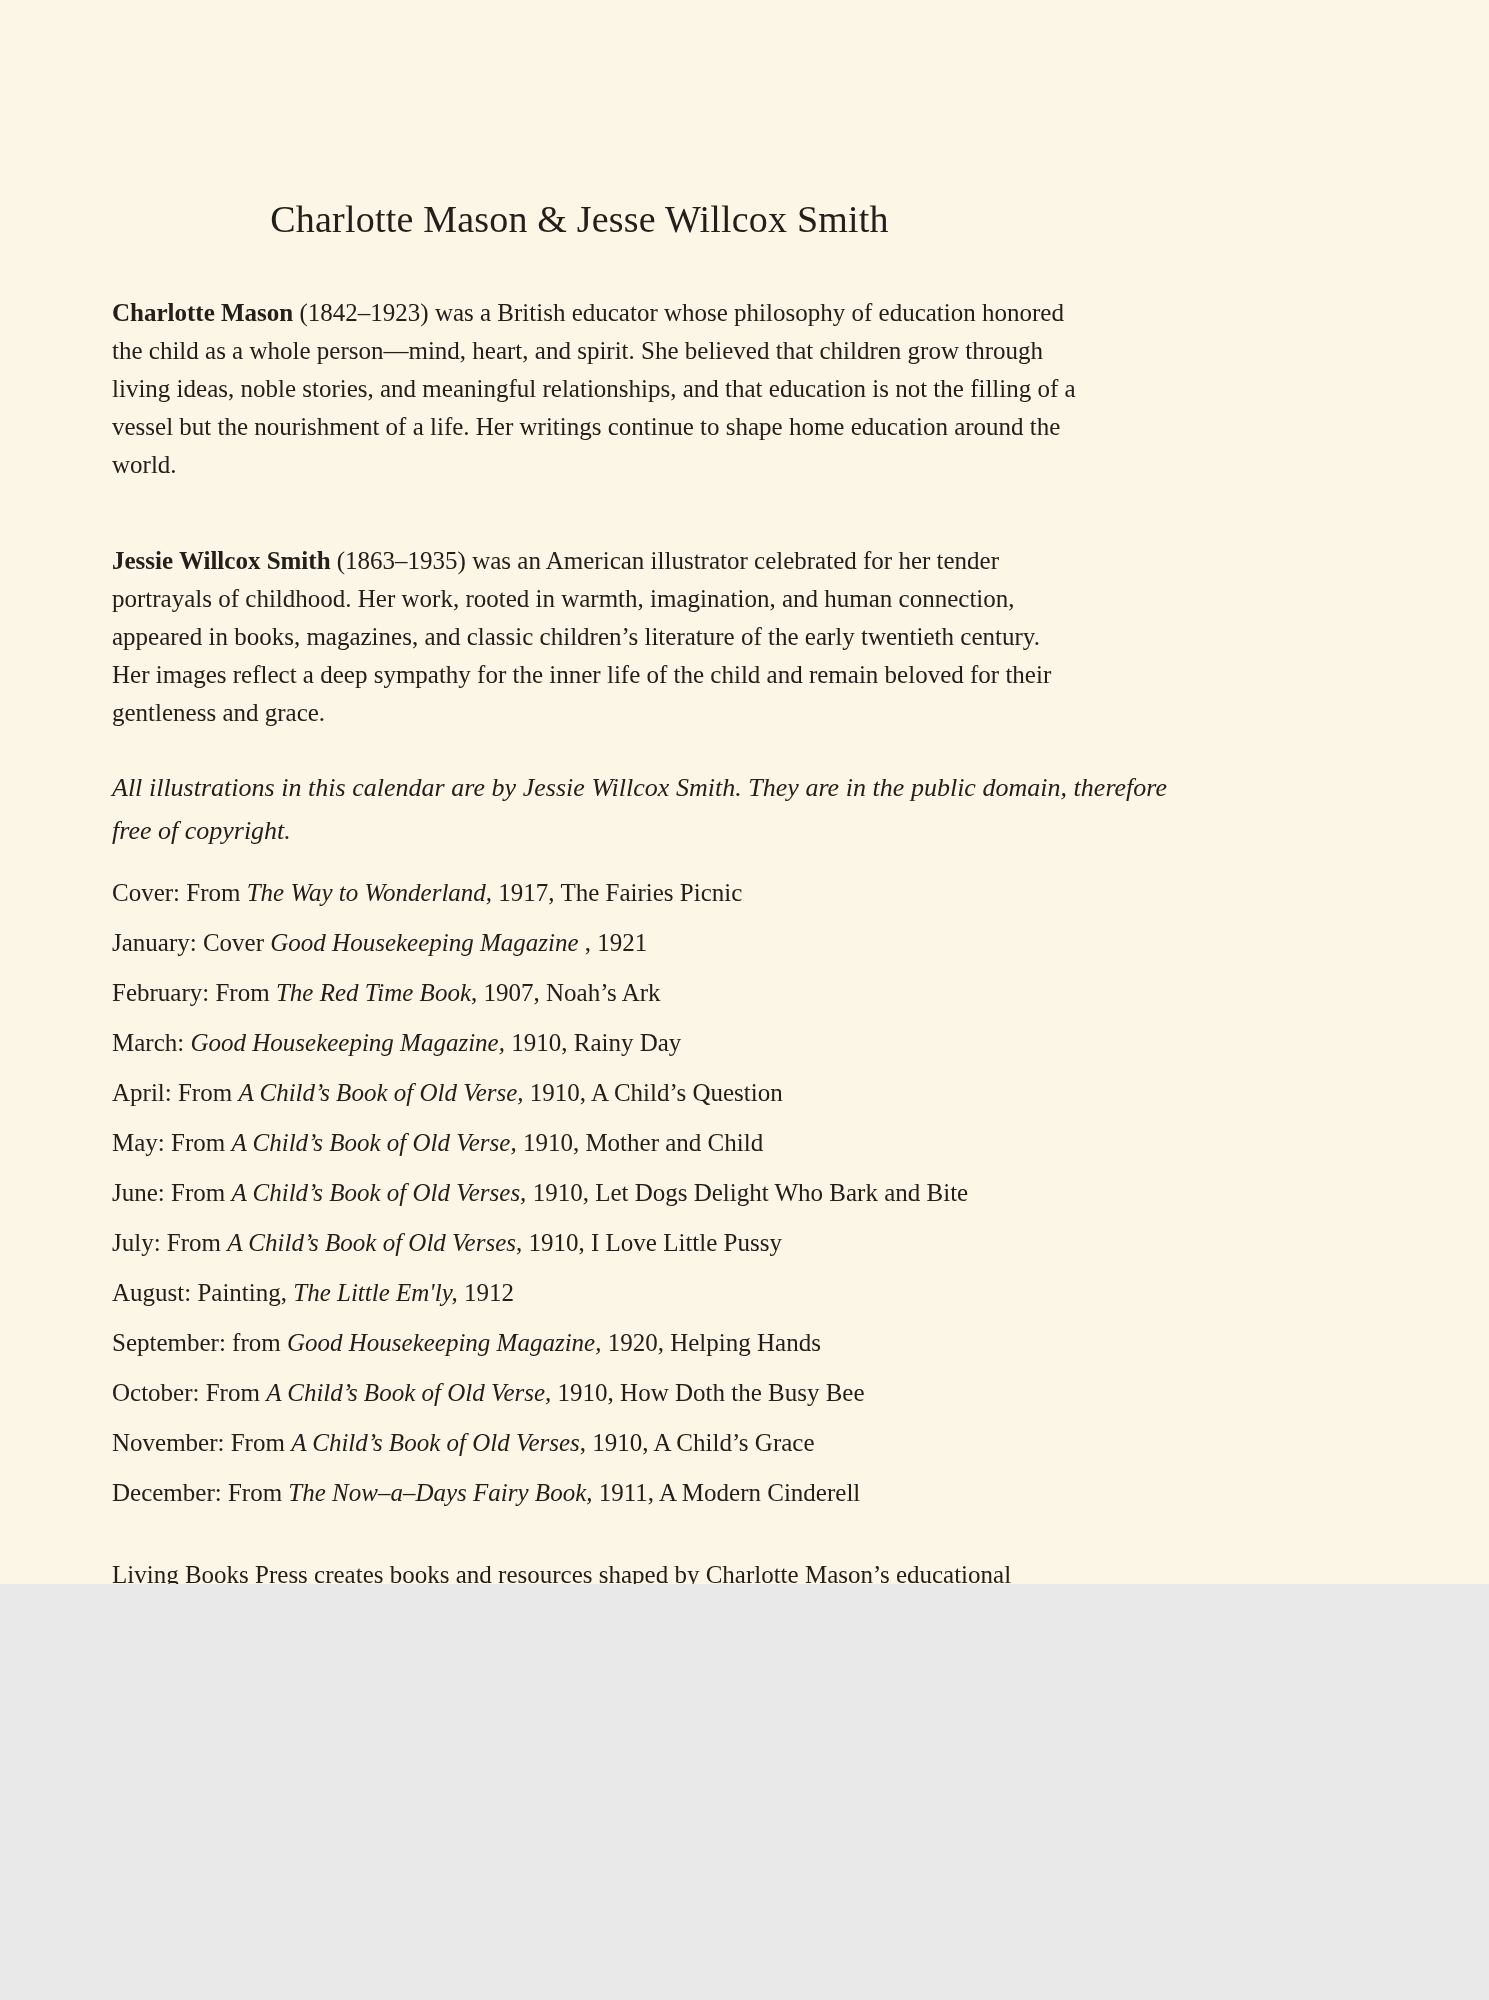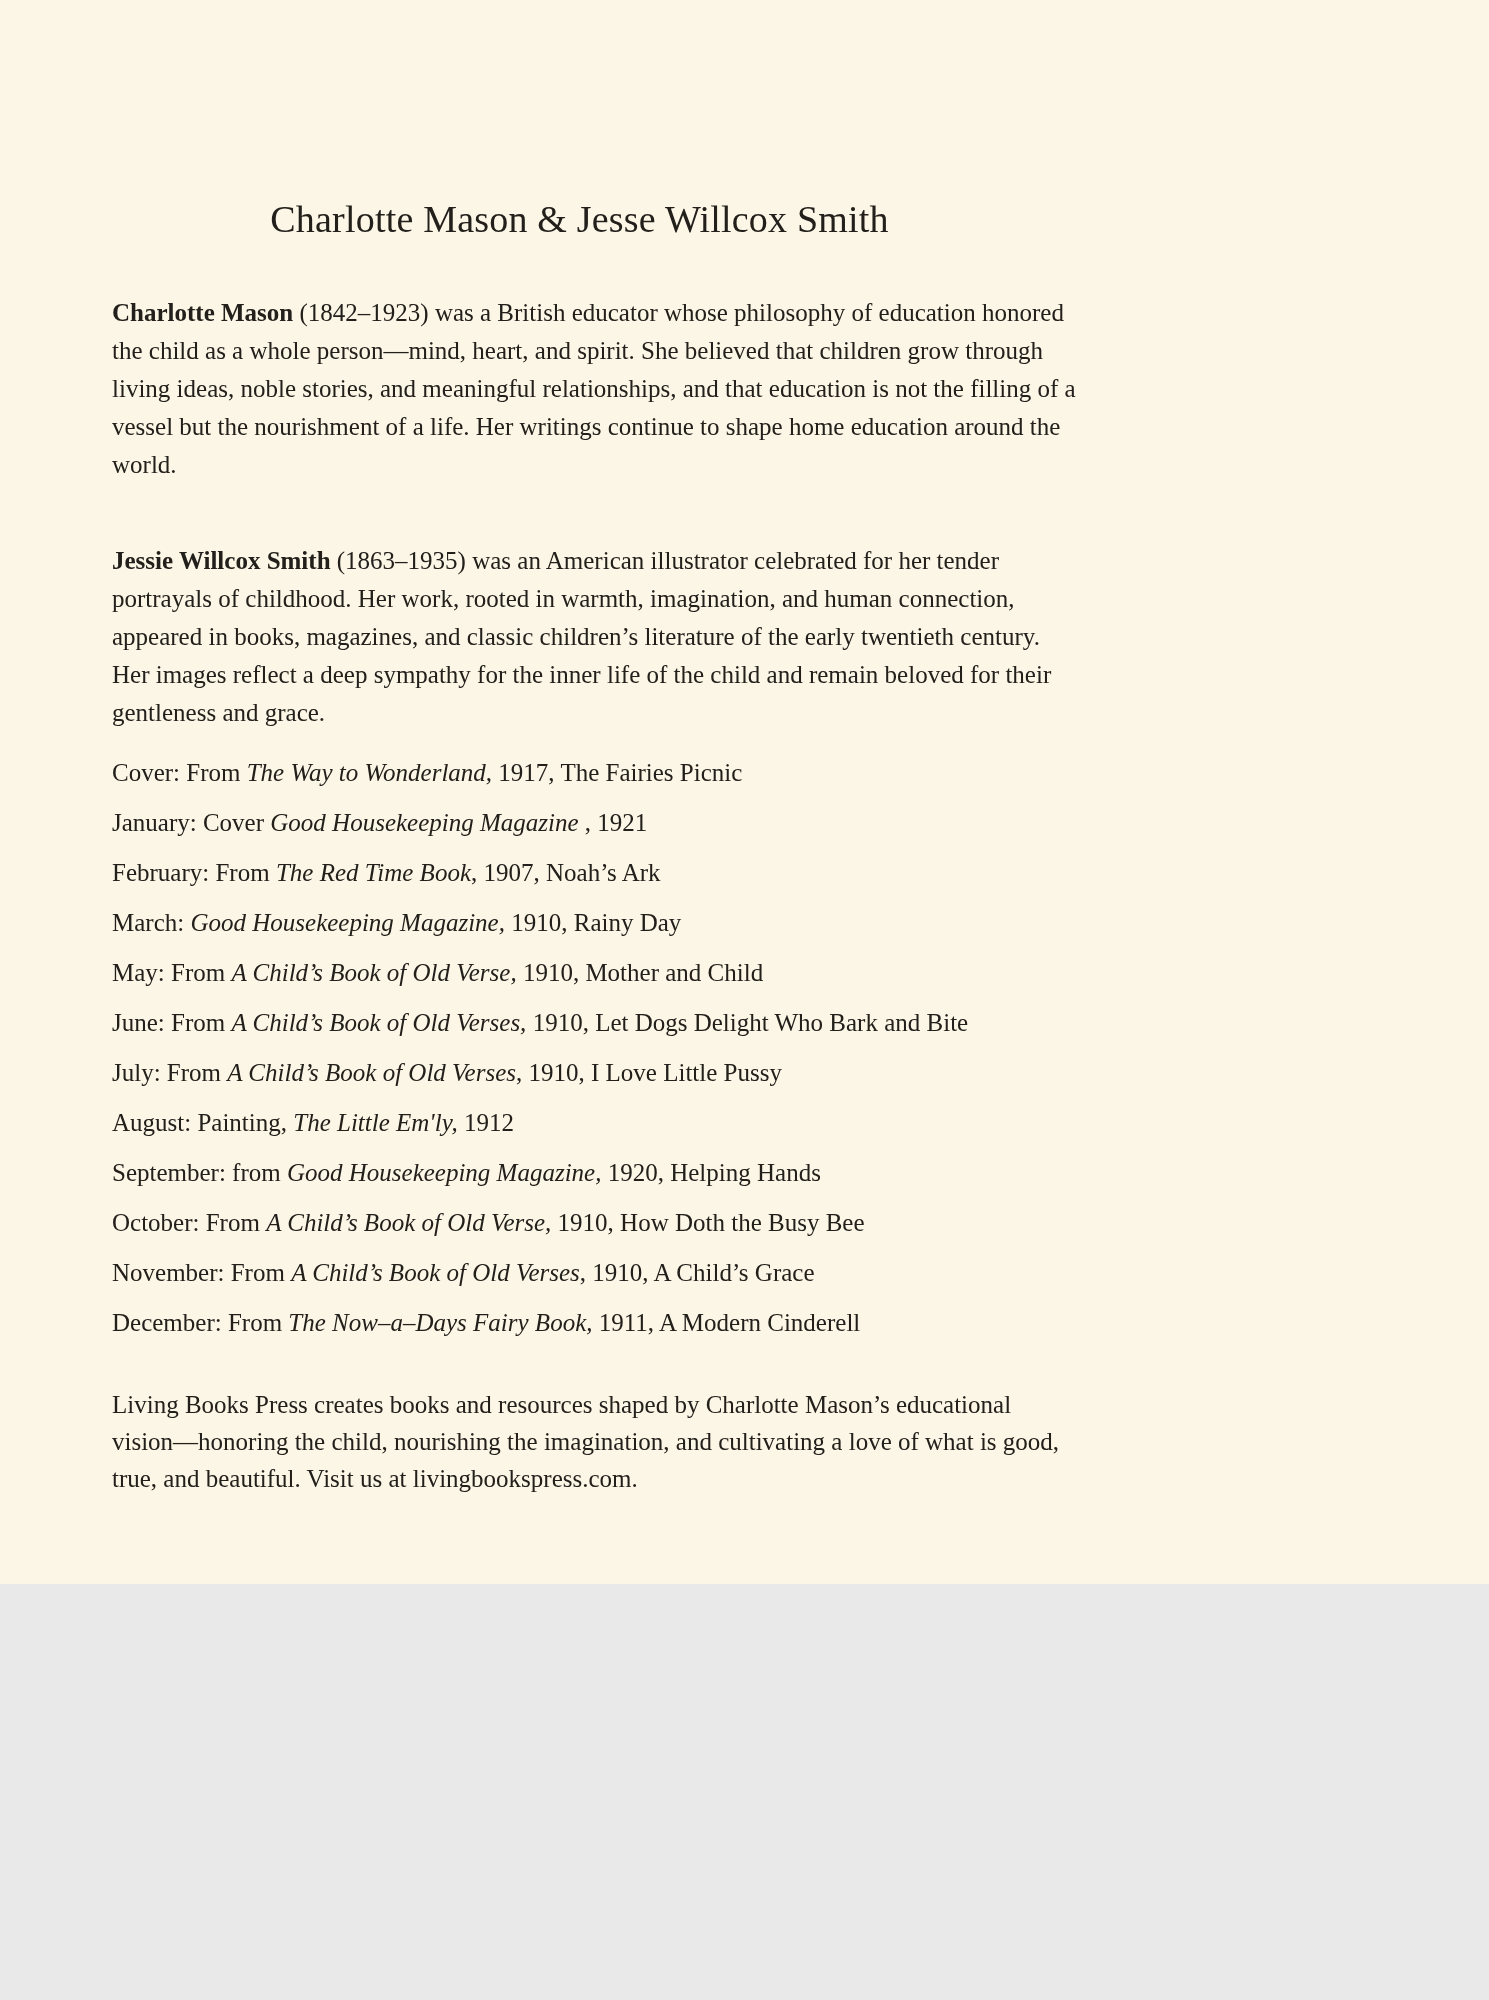--- a/index.html
+++ b/index.html
@@ -96,26 +96,28 @@
 <div class="page">
   <div class="content">
 
     <h1 class="doc-title">Charlotte Mason &amp; Jesse Willcox Smith</h1>
 
     <p class="bio bio-1"><b>Charlotte Mason</b><span> (1842–1923) was a British educator whose philosophy of education honored the child as a whole person—mind, heart, and spirit. She believed that children grow through living ideas, noble stories, and meaningful relationships, and that education is not the filling of a vessel but the nourishment of a life. Her writings continue to shape home education around the world.</span></p>
 
     <p class="bio bio-2"><b>Jessie Willcox Smith</b><span> (1863–1935) was an American illustrator celebrated for her tender portrayals of childhood. Her work, rooted in warmth, imagination, and human connection, appeared in books, magazines, and classic children’s literature of the early twentieth century. Her images reflect a deep sympathy for the inner life of the child and remain beloved for their gentleness and grace.</span></p>
 
 
+    <p class="note">All illustrations in this calendar are by Jessie Willcox Smith. They are in the public domain, therefore free of copyright.</p>
 
     <ul class="illust-list">
       <li><span>Cover: From </span><i>The Way to Wonderland,</i><span> 1917, The Fairies Picnic</span></li>
       <li><span>January: Cover </span><i>Good Housekeeping Magazine</i><span> , 1921</span></li>
       <li><span>February: From </span><i>The Red Time Book</i><span>, 1907, Noah’s Ark</span></li>
       <li><span>March: </span><i>Good Housekeeping Magazine,</i><span> 1910, Rainy Day</span></li>
+      <li><span>April: From </span><i>A Child’s Book of Old Verse,</i><span> 1910, A Child’s Question</span></li>
       <li><span>May: From </span><i>A Child’s Book of Old Verse,</i><span> 1910, Mother and Child</span></li>
       <li><span>June: From </span><i>A Child’s Book of Old Verses,</i><span> 1910, Let Dogs Delight Who Bark and Bite</span></li>
       <li><span>July: From </span><i>A Child’s Book of Old Verses</i><span>, 1910, I Love Little Pussy</span></li>
       <li><span>August: Painting, </span><i>The Little Em'ly,</i><span> 1912</span></li>
       <li><span>September: from </span><i>Good Housekeeping Magazine,</i><span> 1920, Helping Hands</span></li>
       <li><span>October: From </span><i>A Child’s Book of Old Verse,</i><span> 1910, How Doth the Busy Bee</span></li>
       <li><span>November: From </span><i>A Child’s Book of Old Verses</i><span>, 1910, A Child’s Grace</span></li>
       <li><span>December: From </span><i>The Now–a–Days Fairy Book,</i><span> 1911, A Modern Cinderell</span></li>
     </ul>
 

